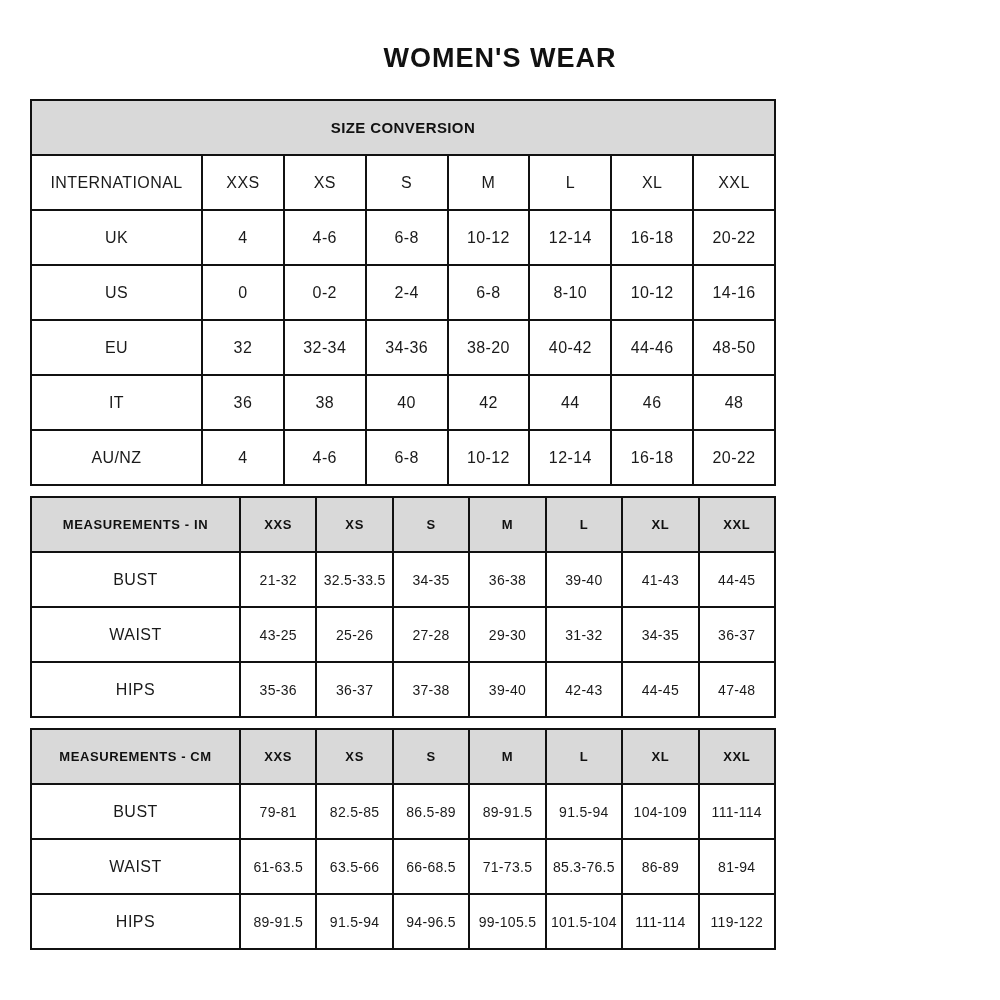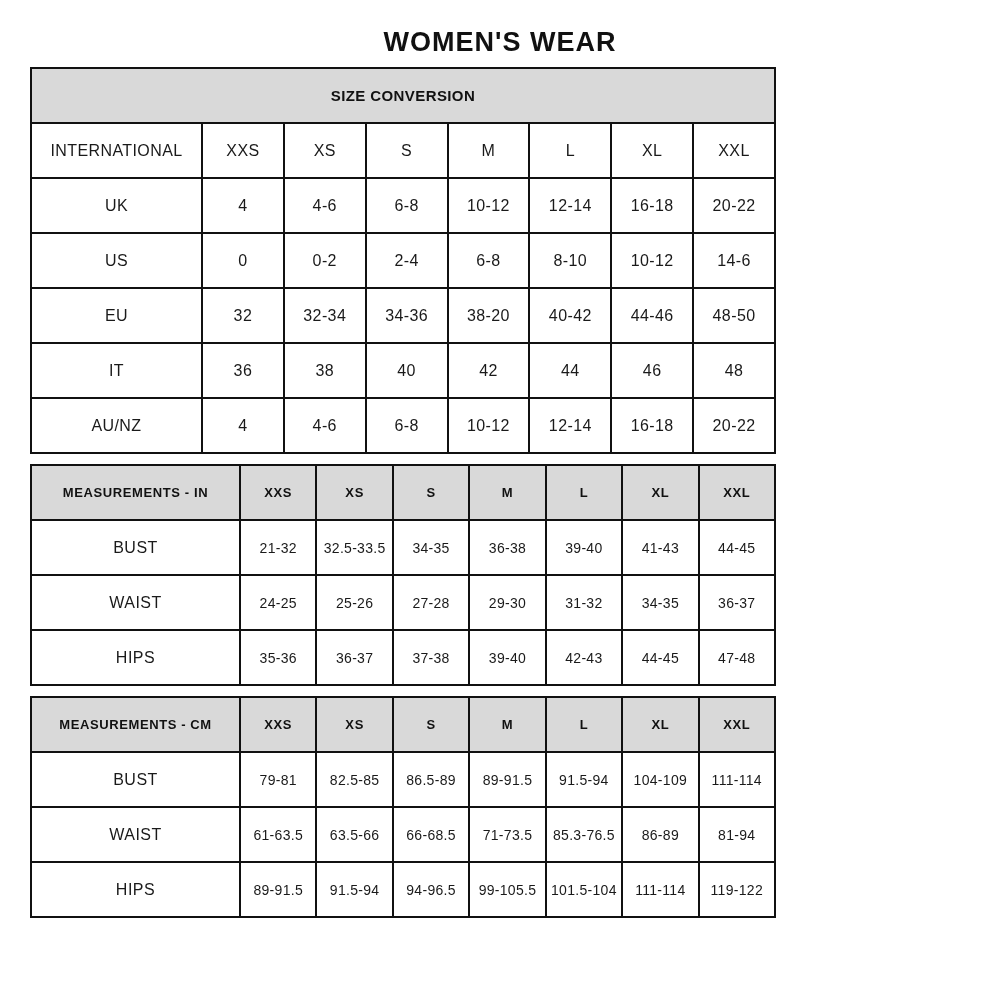--- a/index.html
+++ b/index.html
@@ -11,21 +11,21 @@
     overflow: hidden;
     font-family: "Liberation Sans", "DejaVu Sans", sans-serif;
     color: #1a1a1a;
   }
   .page {
     width: 1000px;
     height: 1000px;
     box-sizing: border-box;
   }
   h1.page-title {
-    margin: 0;
+    margin: 16px;
     padding: 27px 0 9px 0;
     text-align: center;
     font-size: 27px;
     font-weight: bold;
     letter-spacing: 1px;
     color: #111111;
   }
   table.tbl {
     border-collapse: collapse;
     table-layout: fixed;
@@ -120,21 +120,21 @@
           <td>20-22</td>
         </tr>
         <tr>
           <td class="row-label">US</td>
           <td>0</td>
           <td>0-2</td>
           <td>2-4</td>
           <td>6-8</td>
           <td>8-10</td>
           <td>10-12</td>
-          <td>14-6</td>
+          <td>14-16</td>
         </tr>
         <tr>
           <td class="row-label">EU</td>
           <td>32</td>
           <td>32-34</td>
           <td>34-36</td>
           <td>38-20</td>
           <td>40-42</td>
           <td>44-46</td>
           <td>48-50</td>
@@ -191,21 +191,21 @@
           <td>21-32</td>
           <td>32.5-33.5</td>
           <td>34-35</td>
           <td>36-38</td>
           <td>39-40</td>
           <td>41-43</td>
           <td>44-45</td>
         </tr>
         <tr>
           <td class="row-label">WAIST</td>
-          <td>24-25</td>
+          <td>43-25</td>
           <td>25-26</td>
           <td>27-28</td>
           <td>29-30</td>
           <td>31-32</td>
           <td>34-35</td>
           <td>36-37</td>
         </tr>
         <tr>
           <td class="row-label">HIPS</td>
           <td>35-36</td>

